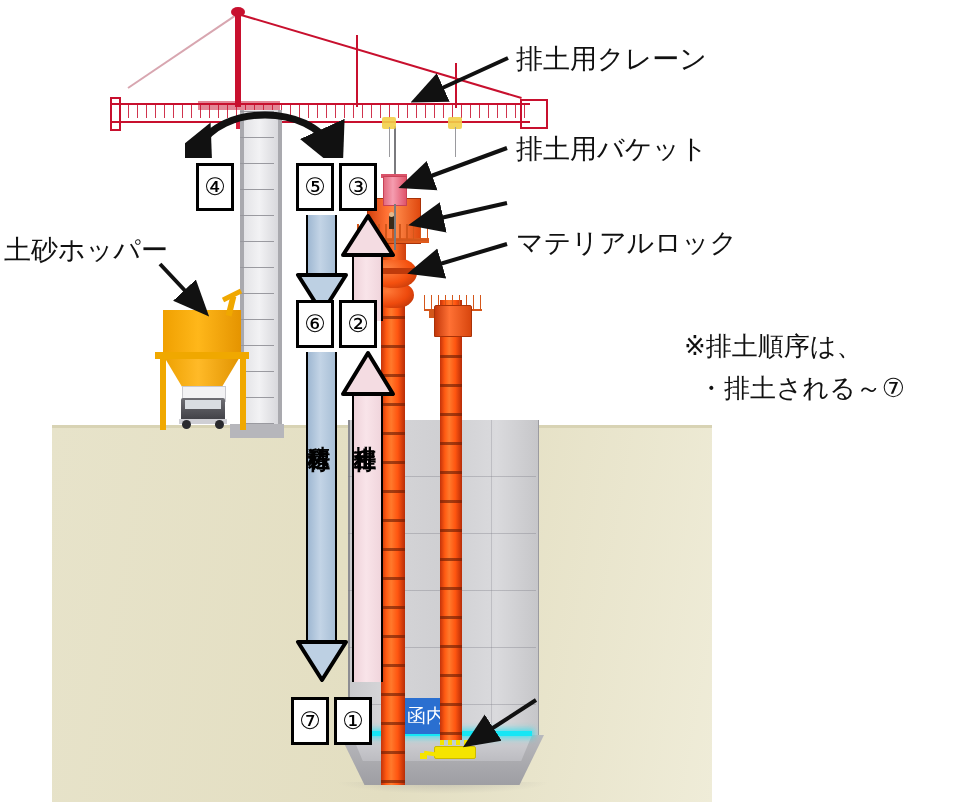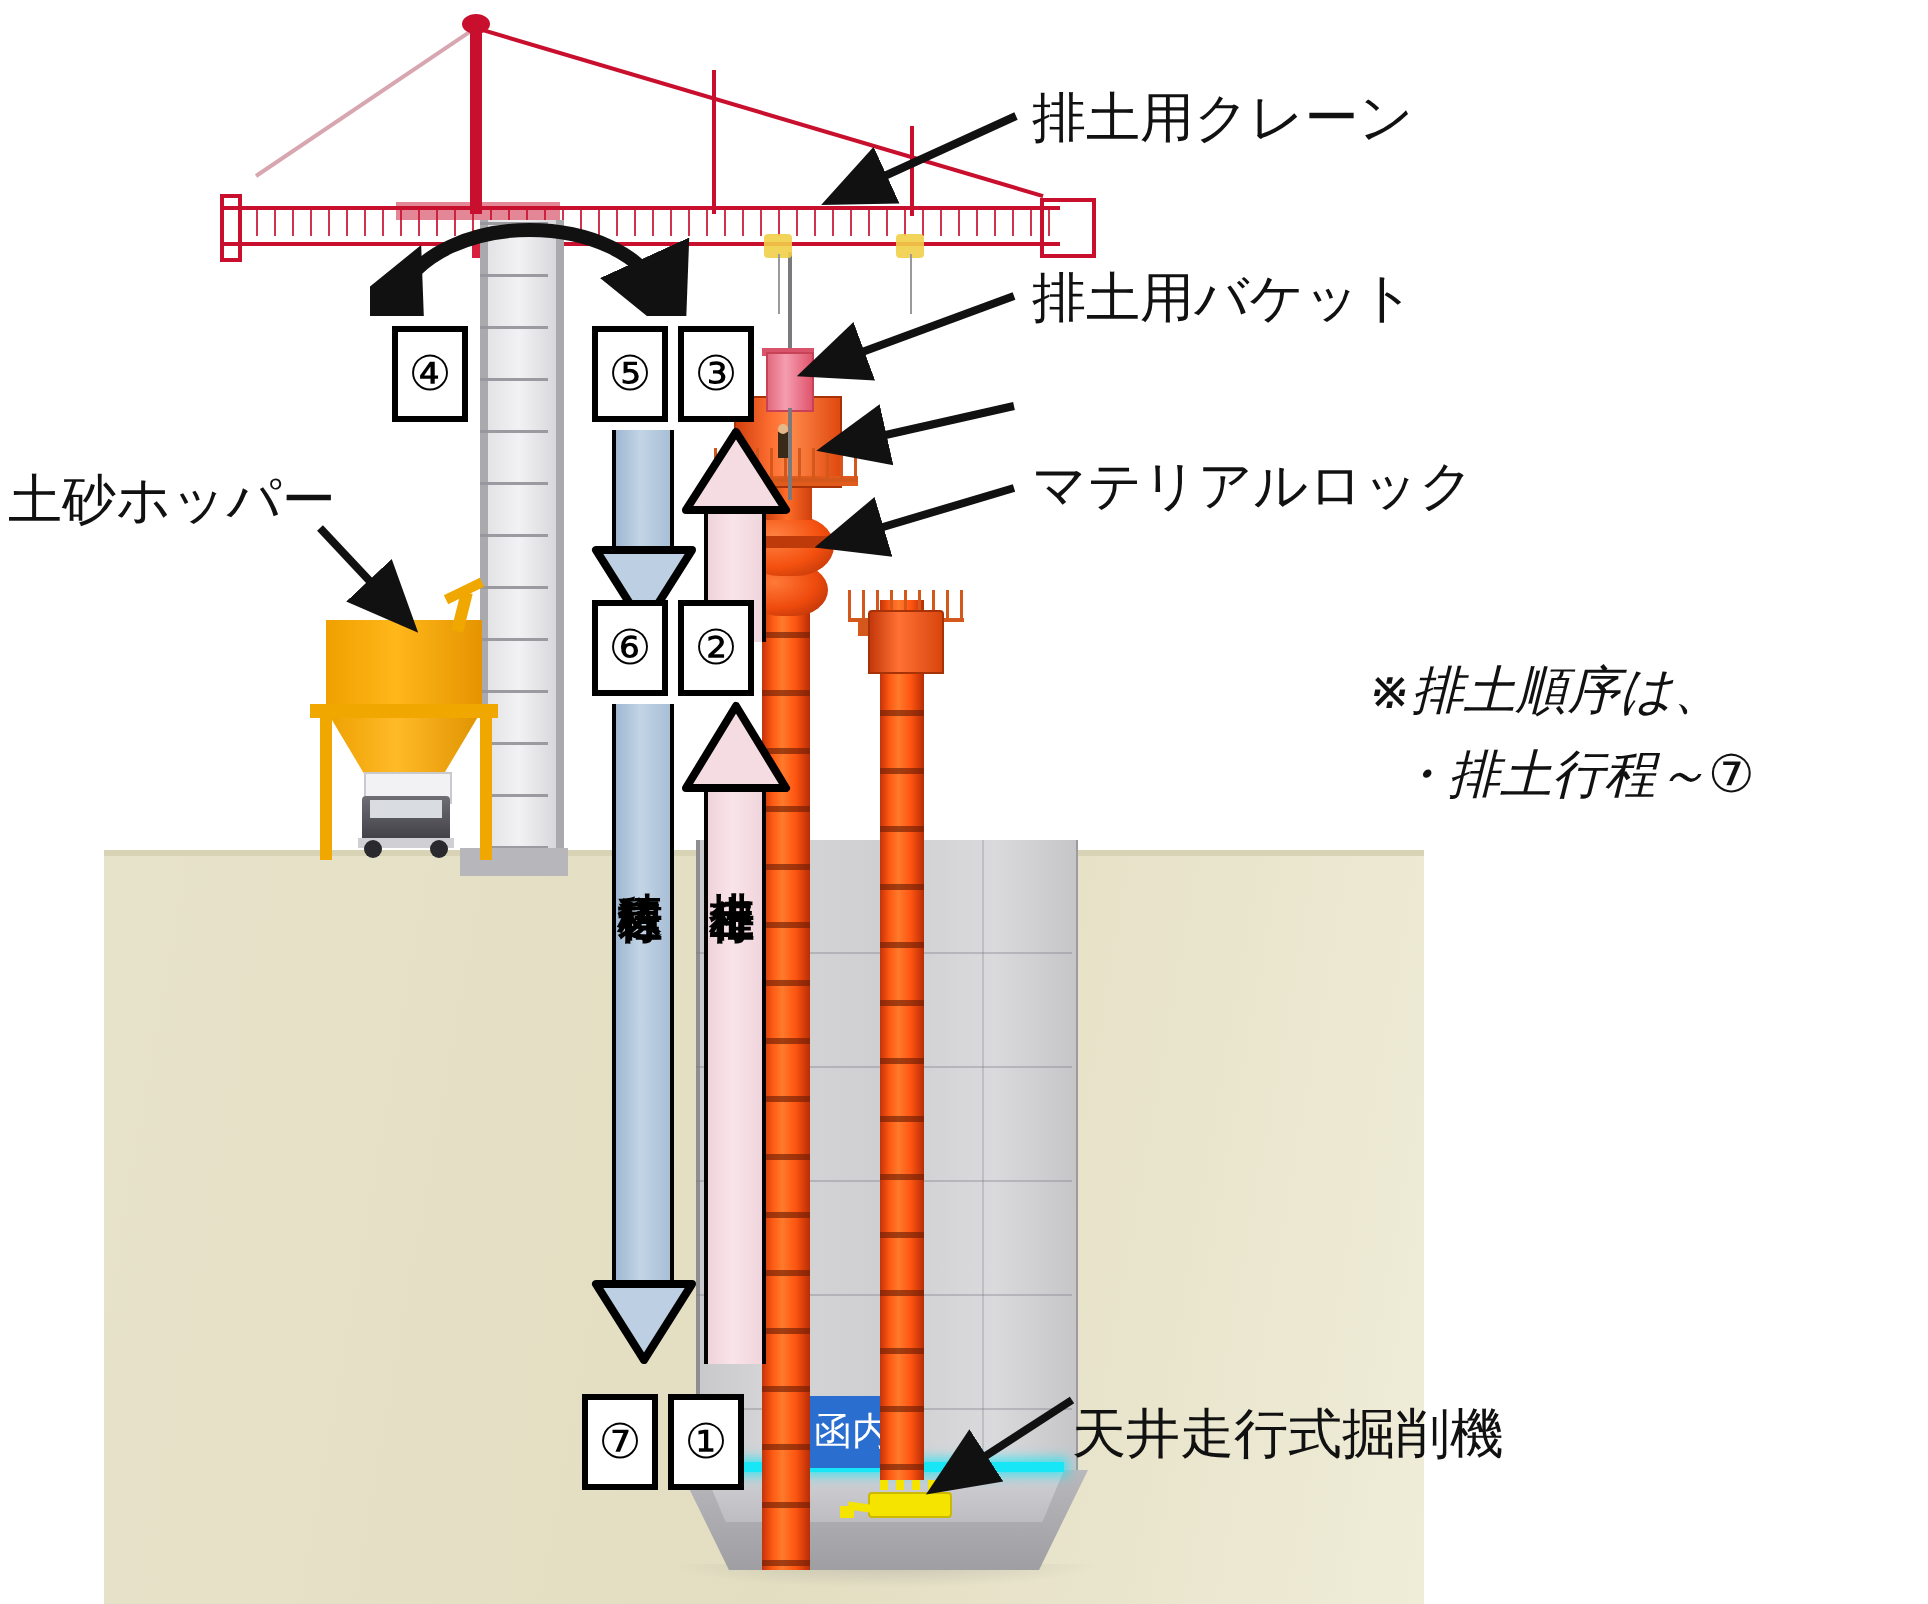--- a/index.html
+++ b/index.html
@@ -137,21 +137,21 @@
   .numbox{position:absolute;width:32px;height:42px;background:#fff;border:3px solid #000;
      display:flex;align-items:center;justify-content:center;
      font-size:24px;line-height:1;color:#000;}
 
   
   .vtext{position:absolute;writing-mode:vertical-rl;text-orientation:upright;
      font-size:22px;letter-spacing:2px;color:#000;font-weight:600;}
 
   
   .label{position:absolute;font-size:27px;color:#111;white-space:nowrap;letter-spacing:0px;}
-  .note{position:absolute;font-size:26px;color:#111;white-space:nowrap;line-height:1.62;font-style:italic;}
+  .note{position:absolute;font-size:26px;color:#111;white-space:nowrap;line-height:1.62;}
 
   
   #leaders{position:absolute;left:0;top:0;width:964px;height:802px;pointer-events:none;}
 
   
   #swing{position:absolute;left:185px;top:98px;width:160px;height:60px;}
 </style>
 </head>
 <body>
 
@@ -315,20 +315,19 @@
 
     <line x1="160" y1="264" x2="205" y2="312" stroke="#111" stroke-width="4" marker-end="url(#ah)"></line>
 
     <line x1="536" y1="700" x2="468" y2="744" stroke="#111" stroke-width="4" marker-end="url(#ah)"></line>
   </svg>
 
   <div class="label" style="left:516px;top:131px">排土用バケット</div>
   <div class="label" style="left:516px;top:41px">排土用クレーン</div>
   <div class="label" style="left:516px;top:225px">マテリアルロック</div>
   <div class="label" style="left:4px;top:232px">土砂ホッパー</div>
-  <div class="label" style="left:536px;top:699px">天井走行式掘削機</div>
 
   <div class="abs" style="left:684px;top:325px">
     <div class="note" style="position:relative;left:0;top:0">※排土順序は、</div>
-    <div class="note" style="position:relative;left:14px;top:0">・排土行程～⑦</div>
+    <div class="note" style="position:relative;left:14px;top:0">・排土される～⑦</div>
   </div>
 
 </div>
 
 </body></html>

